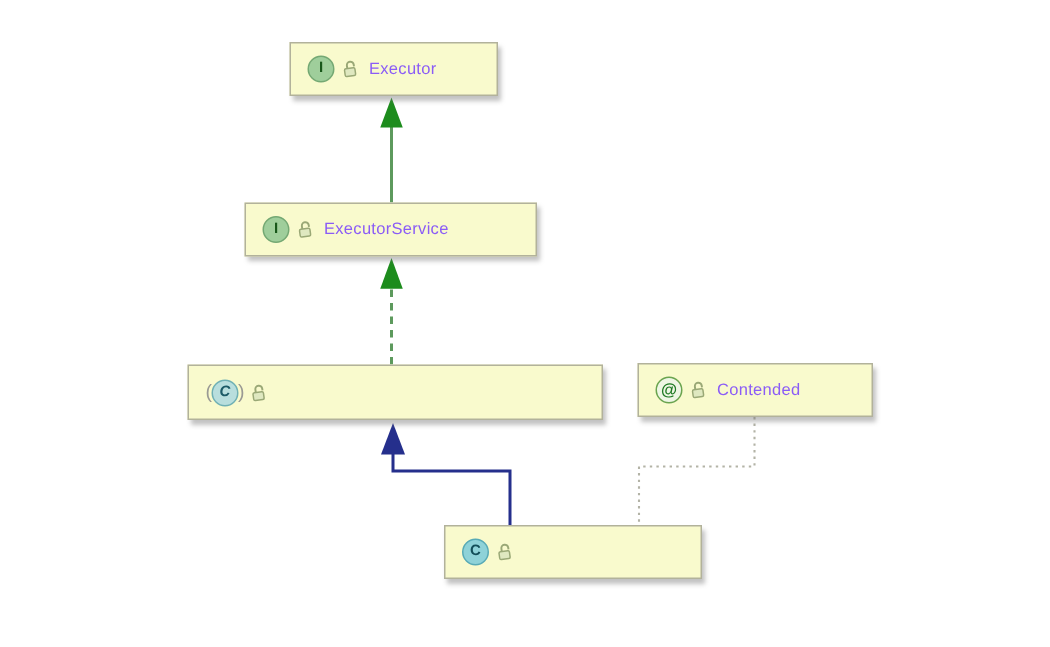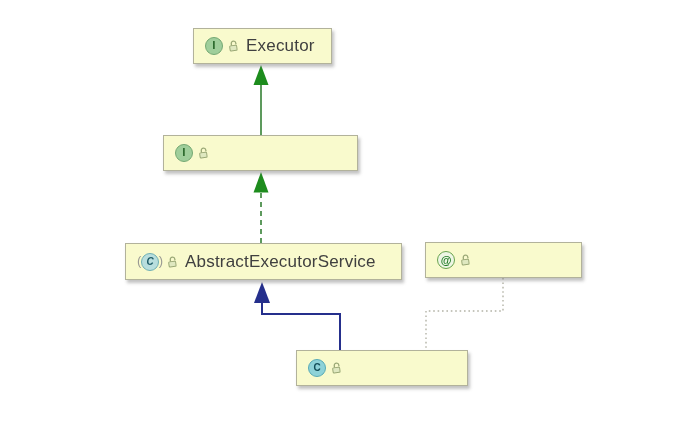--- a/index.html
+++ b/index.html
@@ -9,21 +9,21 @@
   }
   #edges{position:absolute;left:0;top:0;width:700px;height:431px;}
   .node{
     position:absolute;box-sizing:border-box;display:flex;align-items:center;
     padding-left:11px;gap:6px;
     background:var(--node-fill,#f9facd);
     border:1px solid var(--node-border,#b2b29b);
     box-shadow:2px 3px 3px rgba(120,120,120,0.45);
     cursor:default;
   }
-  .label{font-size:17px;color:#404040;white-space:nowrap;letter-spacing:0.2px;}
+  .label{font-size:11px;color:#8b5cf6;white-space:nowrap;letter-spacing:0.2px;}
   .badge{
     position:relative;display:inline-flex;align-items:center;justify-content:center;
     width:16px;height:16px;border-radius:50%;
     font-size:10px;font-weight:bold;line-height:1;flex:0 0 auto;
   }
   .badge-interface{background:#9fce9b;border:1px solid #74a873;color:#18571a;}
   .badge-class{background:#8ed2d8;border:1px solid #58aab6;color:#134e59;}
   .badge-abstract{background:#b8dedd;border:1px solid #6fb0b4;color:#1c5a66;font-style:italic;}
   .badge-abstract::before{content:"(";position:absolute;left:-5px;top:0px;color:#9a9a94;font-size:13px;font-style:normal;font-weight:normal;}
   .badge-abstract::after{content:")";position:absolute;right:-5px;top:0px;color:#9a9a94;font-size:13px;font-style:normal;font-weight:normal;}
@@ -69,41 +69,42 @@
   </div>
 
   <div class="node" style="left:163px;top:135px;width:195px;height:36px;">
     <span class="badge badge-interface">
         <span>I</span>
       </span>
     <svg class="lock" width="12" height="12" viewBox="0 0 12 12">
       <path d="M3.6,5.4 V3.4 A2.3,2.3 0 0 1 8.2,3.4 V4.6" fill="none" stroke="#9aa876" stroke-width="1.3"></path>
       <rect x="1.6" y="5.4" width="7" height="5.2" rx="1" fill="#dfe8c0" stroke="#9aa876" stroke-width="1"></rect>
     </svg>
+    <span class="label">ExecutorService</span>
   </div>
 
   <div class="node" style="left:125px;top:243px;width:277px;height:37px;">
     <span class="badge badge-abstract" style="margin-left:4px;margin-right:3px;">
         <span>C</span>
       </span>
     <svg class="lock" width="12" height="12" viewBox="0 0 12 12">
       <path d="M3.6,5.4 V3.4 A2.3,2.3 0 0 1 8.2,3.4 V4.6" fill="none" stroke="#9aa876" stroke-width="1.3"></path>
       <rect x="1.6" y="5.4" width="7" height="5.2" rx="1" fill="#dfe8c0" stroke="#9aa876" stroke-width="1"></rect>
     </svg>
-    <span class="label">AbstractExecutorService</span>
   </div>
 
   <div class="node" style="left:425px;top:242px;width:157px;height:36px;">
     <span class="badge badge-annotation">
         <span>@</span>
       </span>
     <svg class="lock" width="12" height="12" viewBox="0 0 12 12">
       <path d="M3.6,5.4 V3.4 A2.3,2.3 0 0 1 8.2,3.4 V4.6" fill="none" stroke="#9aa876" stroke-width="1.3"></path>
       <rect x="1.6" y="5.4" width="7" height="5.2" rx="1" fill="#dfe8c0" stroke="#9aa876" stroke-width="1"></rect>
     </svg>
+    <span class="label">Contended</span>
   </div>
 
   <div class="node" style="left:296px;top:350px;width:172px;height:36px;">
     <span class="badge badge-class">
         <span>C</span>
       </span>
     <svg class="lock" width="12" height="12" viewBox="0 0 12 12">
       <path d="M3.6,5.4 V3.4 A2.3,2.3 0 0 1 8.2,3.4 V4.6" fill="none" stroke="#9aa876" stroke-width="1.3"></path>
       <rect x="1.6" y="5.4" width="7" height="5.2" rx="1" fill="#dfe8c0" stroke="#9aa876" stroke-width="1"></rect>
     </svg>

